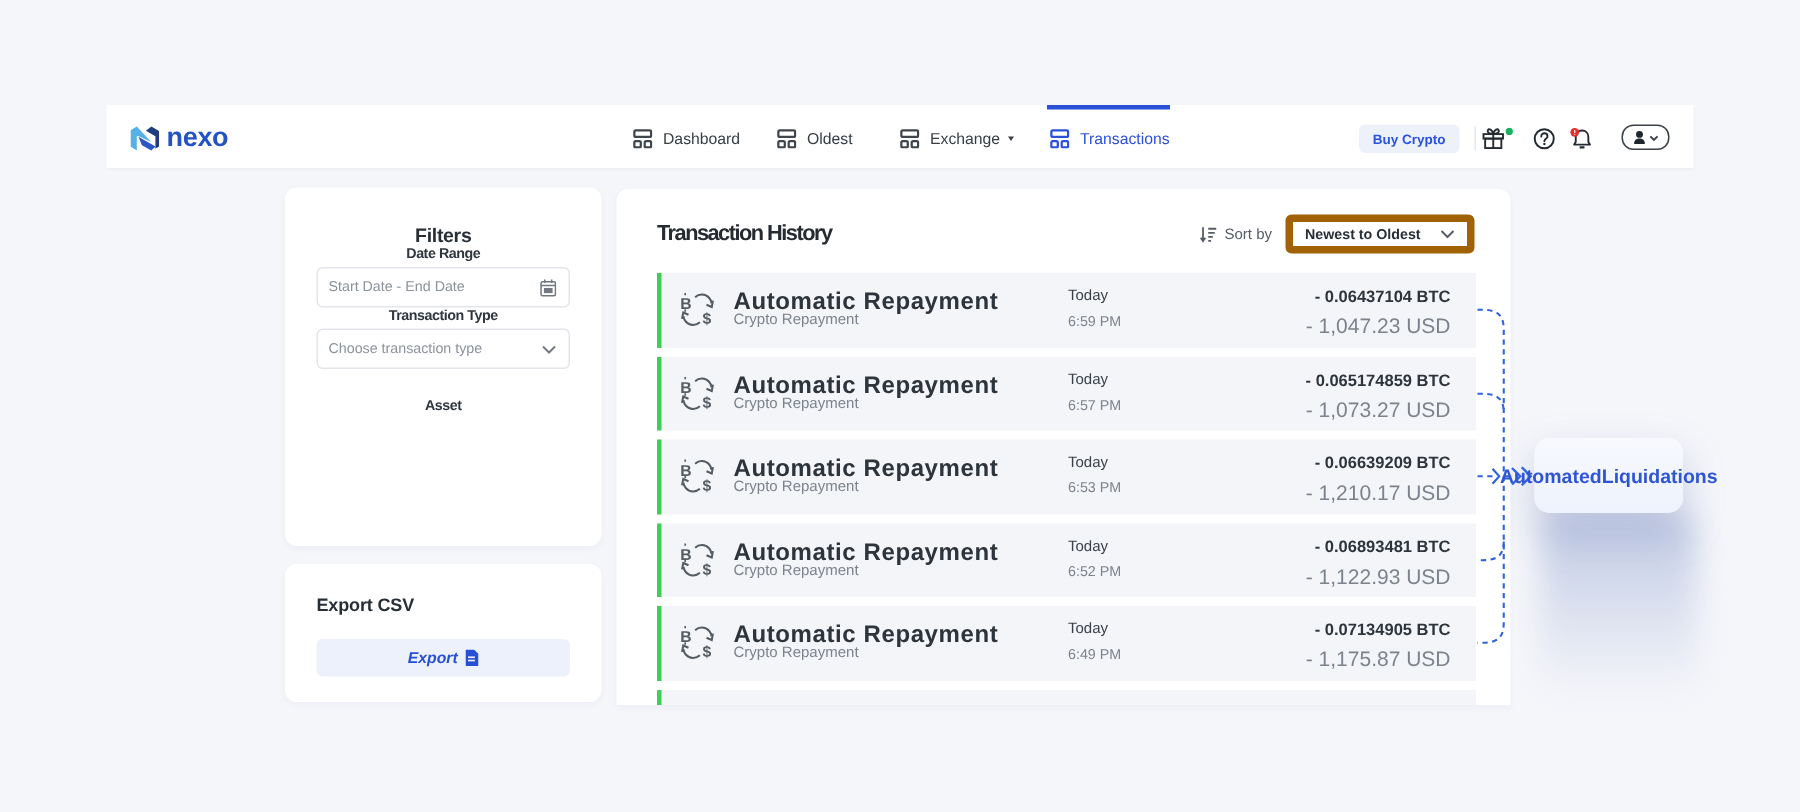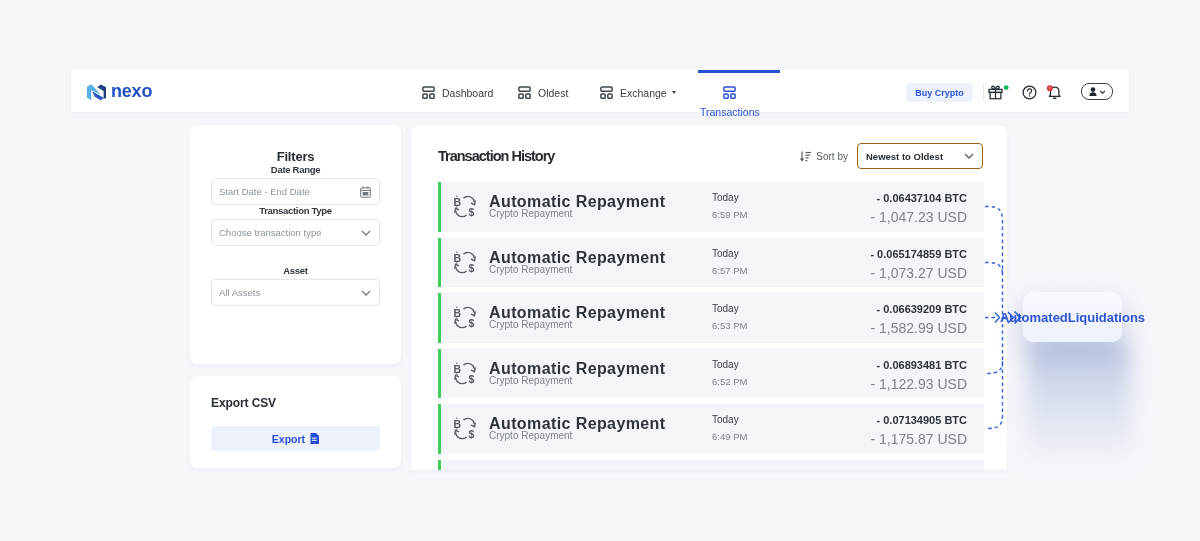--- a/index.html
+++ b/index.html
@@ -24,21 +24,21 @@
   background:#2b50d8; z-index:5;
 }
 .logo { position:absolute; left:87px; top:84px; }
 .logo-text {
   position:absolute; left:111px; top:81px;
   font-size:18px; font-weight:bold; color:#2452c5; letter-spacing:-0.2px;
 }
 .nav-item { position:absolute; top:86px; display:flex; align-items:center; gap:7px;
   font-size:10.5px; color:#363d45; }
 .nav-item svg { display:block; }
-.nav-blue { color:#2b50d8;flex-direction:column; }
+.nav-blue { color:#2b50d8; }
 .caret { width:0; height:0; border-left:2.5px solid transparent; border-right:2.5px solid transparent; border-top:3.2px solid #3a4047; margin-left:-2px; }
 #buycrypto {
   position:absolute; left:906px; top:83px; width:67px; height:19px;
   background:#edf1fa; border-radius:4px;
   font-size:9px; font-weight:bold; color:#2b52dd;
   display:flex; align-items:center; justify-content:center; white-space:nowrap;
 }
 #hdr-divider { position:absolute; left:983px; top:84px; width:1px; height:16px; background:#e4e7ec; }
 .hicon { position:absolute; top:85px; }
 #avatar-pill {
@@ -58,36 +58,36 @@
 .finput {
   height:27px; border:1px solid #e2e5ea; border-radius:4px; background:#fff;
   display:flex; align-items:center; padding:0 8px 0 7px;
   font-size:9.5px; color:#8b929b; justify-content:space-between;
 }
 #exportcsv { left:190px; top:376px; width:211px; height:92px; padding:0 21px; }
 #exportcsv h3 { margin-top:20px; font-size:12px; letter-spacing:-0.1px; }
 #export-btn {
   margin-top:16px; height:25px; background:#edf1fb; border-radius:4px;
   display:flex; align-items:center; justify-content:center; gap:5px;
-  font-size:10.5px; font-weight:bold; color:#2750d6;
+  font-size:10.5px; font-weight:bold; color:#2750d6;font-style:italic;
 }
 
 
 #main { left:411px; top:126px; width:596px; height:344px; border-radius:8px 8px 0 0; }
 #main h2 {
   position:absolute; left:27px; top:22px;
   font-size:14.5px; font-weight:bold; color:#252b31; letter-spacing:-1px;
 }
 #sortby {
   position:absolute; right:159px; top:25px; font-size:10px; color:#565d66;
   display:flex; align-items:center; gap:5px;
 }
 #sortsel {
   position:absolute; right:24px; top:17px; width:126px; height:26px;
-  border:1px solid #a16207; border-radius:4px; background:#fff;
+  border:5px solid #a16207; border-radius:4px; background:#fff;
   display:flex; align-items:center; justify-content:space-between;
   padding:0 8px; font-size:9.5px; font-weight:bold; color:#272e35; white-space:nowrap;
 }
 .row {
   position:absolute; left:438px; width:546px; height:49.5px;
   background:#f4f5f9; border-left:3px solid #41cd58;
 }
 .ric { position:absolute; left:12px; top:13px; }
 .rtitle { position:absolute; left:48px; top:11px; font-size:16px; font-weight:bold; color:#2d343b; letter-spacing:0.4px; }
 .rsub   { position:absolute; left:48px; top:26px; font-size:10px; color:#7c838c; }
@@ -210,26 +210,20 @@
     </svg>
   </div>
   <div class="flabel" style="">Transaction Type</div>
   <div class="finput">
     <span>Choose transaction type</span>
     <svg width="10" height="6" viewBox="0 0 10 6" fill="none" stroke="#72787f" stroke-width="1.3">
       <path d="M1 1 L5 5 L9 1"></path>
     </svg>
   </div>
   <div class="flabel" style="margin-top:19px;">Asset</div>
-  <div class="finput">
-    <span>All Assets</span>
-    <svg width="10" height="6" viewBox="0 0 10 6" fill="none" stroke="#72787f" stroke-width="1.3">
-      <path d="M1 1 L5 5 L9 1"></path>
-    </svg>
-  </div>
 </div>
 
 <div class="card" id="exportcsv">
   <h3>Export CSV</h3>
   <div id="export-btn">
     <span>Export</span>
     <svg width="9" height="11" viewBox="0 0 9 11">
       <path d="M0.5 0 L6 0 L9 3 L9 11 L0.5 11 Z" fill="#2750d6"></path>
       <rect x="2" y="4.6" width="4.6" height="1.1" fill="#edf1fb"></rect>
       <rect x="2" y="6.8" width="4.6" height="1.1" fill="#edf1fb"></rect>
@@ -309,21 +303,21 @@
     <path d="M18 8.2 L21.5 9.7 L22.3 5.4"></path>
     <path d="M6 14.8 L2.5 13.3 L1.7 17.6"></path>
   </g>
   <text x="15.4" y="21.2" font-size="10.5" font-weight="bold" fill="#555c64" font-family="Liberation Sans">$</text>
 </svg>
     <div class="rtitle">Automatic Repayment</div>
     <div class="rsub">Crypto Repayment</div>
     <div class="rday">Today</div>
     <div class="rtime">6:53 PM</div>
     <div class="ramt">- 0.06639209 BTC</div>
-    <div class="rusd">- 1,582.99 USD</div>
+    <div class="rusd">- 1,210.17 USD</div>
     </div>
 <div class="row" style="top:348.5px;">
       <svg class="ric" width="24" height="23" viewBox="0 0 24 23">
   <text x="0.5" y="11" font-size="10.5" font-weight="bold" fill="#555c64" font-family="Liberation Sans">B</text>
   <line x1="3.8" y1="0.4" x2="3.8" y2="1.8" stroke="#555c64" stroke-width="1.1"></line>
   <line x1="3.8" y1="11.2" x2="3.8" y2="12.8" stroke="#555c64" stroke-width="1.1"></line>
   <g fill="none" stroke="#555c64" stroke-width="1.35">
     <path d="M10.4 3.1 C13 0.7 17.2 0.7 19.7 3.5 C20.7 4.6 21.2 5.9 21.4 7.3"></path>
     <path d="M13.6 19.9 C11 22.3 6.8 22.3 4.3 19.5 C3.3 18.4 2.8 17.1 2.6 15.7"></path>
     <path d="M18 8.2 L21.5 9.7 L22.3 5.4"></path>

